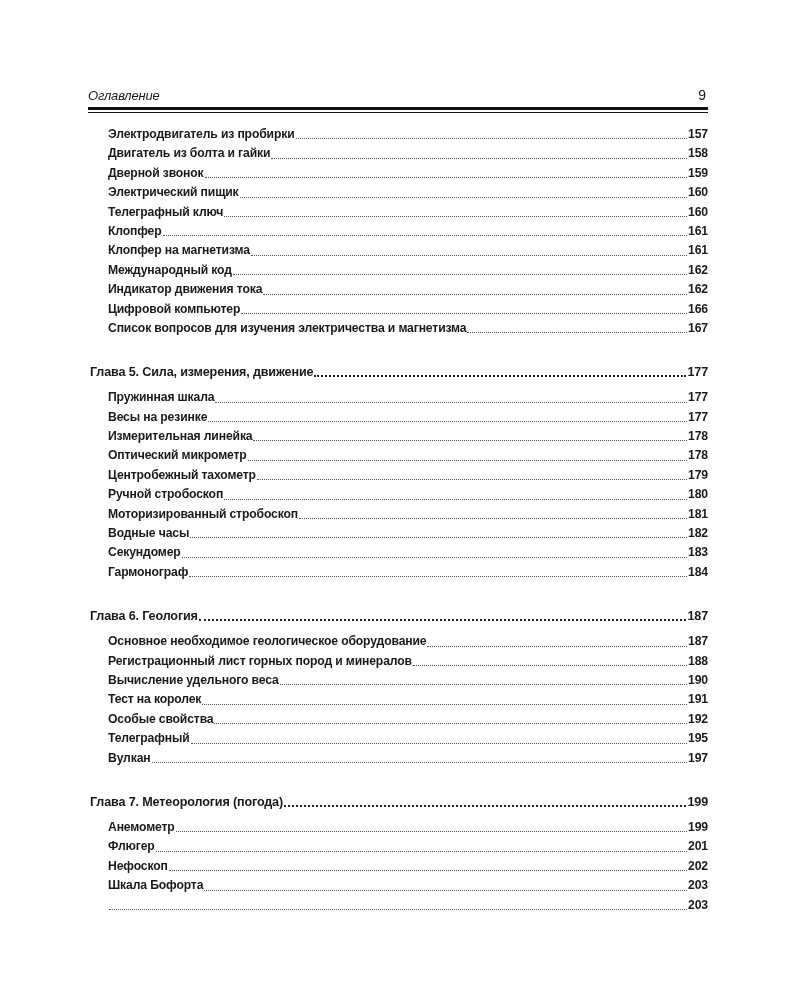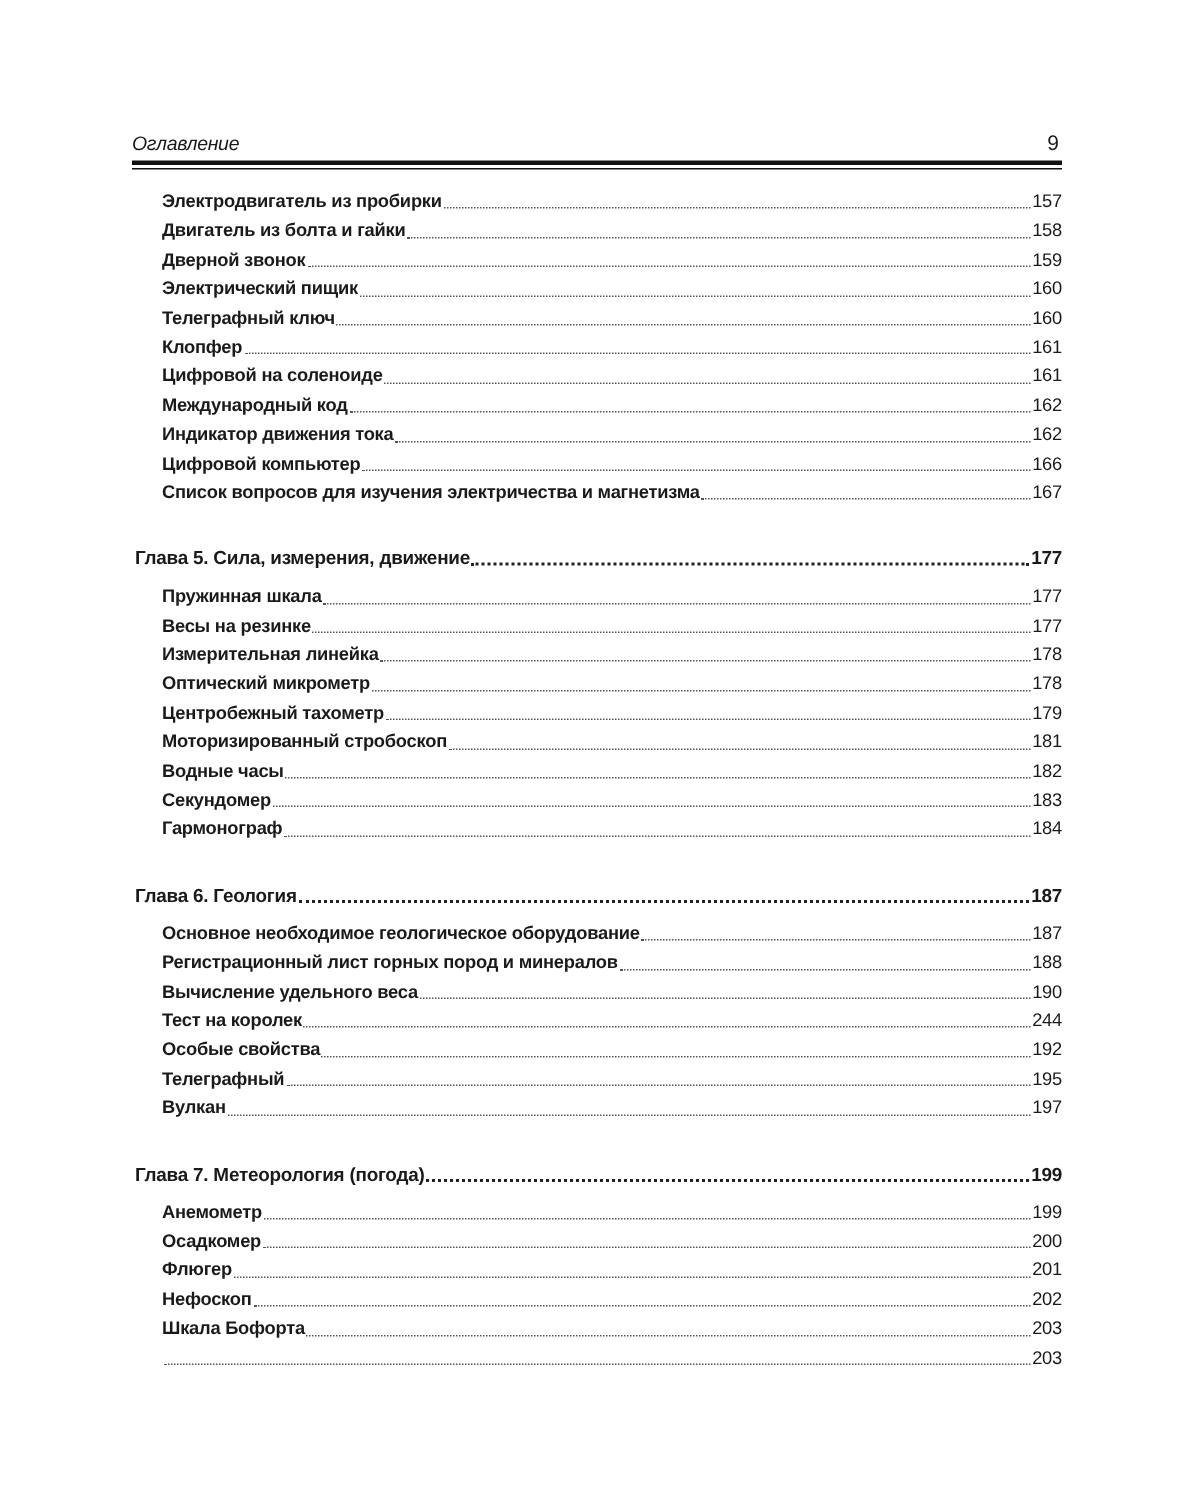--- a/index.html
+++ b/index.html
@@ -93,22 +93,22 @@
       height: 1px;
       align-self: flex-end;
       margin-bottom: 5px;
       border-bottom: 1.5px dotted #555;
     }
     .entry.chapter .leader {
       border-bottom: 2px dotted #222;
     }
     .entry .page-num {
       flex: 0 0 auto;
-      text-align: right;
       min-width: 20px;
+      font-weight: bold;
     }
   </style>
 </head>
 <body>
 
 <div class="page">
   <div class="running-head">
     <span class="title">Оглавление</span>
     <span class="folio">9</span>
   </div>
@@ -141,21 +141,21 @@
         <span class="label">Телеграфный ключ</span>
         <span class="leader"></span>
         <span class="page-num">160</span>
       </div>
       <div class="entry sub">
         <span class="label">Клопфер</span>
         <span class="leader"></span>
         <span class="page-num">161</span>
       </div>
       <div class="entry sub">
-        <span class="label">Цифровой на соленоиде</span>
+        <span class="label">Клопфер на магнетизма</span>
         <span class="leader"></span>
         <span class="page-num">161</span>
       </div>
       <div class="entry sub">
         <span class="label">Международный код</span>
         <span class="leader"></span>
         <span class="page-num">162</span>
       </div>
       <div class="entry sub">
         <span class="label">Индикатор движения тока</span>
@@ -196,20 +196,25 @@
         <span class="label">Оптический микрометр</span>
         <span class="leader"></span>
         <span class="page-num">178</span>
       </div>
       <div class="entry sub">
         <span class="label">Центробежный тахометр</span>
         <span class="leader"></span>
         <span class="page-num">179</span>
       </div>
       <div class="entry sub">
+        <span class="label">Ручной стробоскоп</span>
+        <span class="leader"></span>
+        <span class="page-num">180</span>
+      </div>
+      <div class="entry sub">
         <span class="label">Моторизированный стробоскоп</span>
         <span class="leader"></span>
         <span class="page-num">181</span>
       </div>
       <div class="entry sub">
         <span class="label">Водные часы</span>
         <span class="leader"></span>
         <span class="page-num">182</span>
       </div>
       <div class="entry sub">
@@ -238,21 +243,21 @@
         <span class="page-num">188</span>
       </div>
       <div class="entry sub">
         <span class="label">Вычисление удельного веса</span>
         <span class="leader"></span>
         <span class="page-num">190</span>
       </div>
       <div class="entry sub">
         <span class="label">Тест на королек</span>
         <span class="leader"></span>
-        <span class="page-num">244</span>
+        <span class="page-num">191</span>
       </div>
       <div class="entry sub">
         <span class="label">Особые свойства</span>
         <span class="leader"></span>
         <span class="page-num">192</span>
       </div>
       <div class="entry sub">
         <span class="label">Телеграфный</span>
         <span class="leader"></span>
         <span class="page-num">195</span>
@@ -264,25 +269,20 @@
       </div>
       <div class="entry chapter">
         <span class="label">Глава 7. Метеорология (погода)</span>
         <span class="leader"></span>
         <span class="page-num">199</span>
       </div>
       <div class="entry sub">
         <span class="label">Анемометр</span>
         <span class="leader"></span>
         <span class="page-num">199</span>
-      </div>
-      <div class="entry sub">
-        <span class="label">Осадкомер</span>
-        <span class="leader"></span>
-        <span class="page-num">200</span>
       </div>
       <div class="entry sub">
         <span class="label">Флюгер</span>
         <span class="leader"></span>
         <span class="page-num">201</span>
       </div>
       <div class="entry sub">
         <span class="label">Нефоскоп</span>
         <span class="leader"></span>
         <span class="page-num">202</span>

